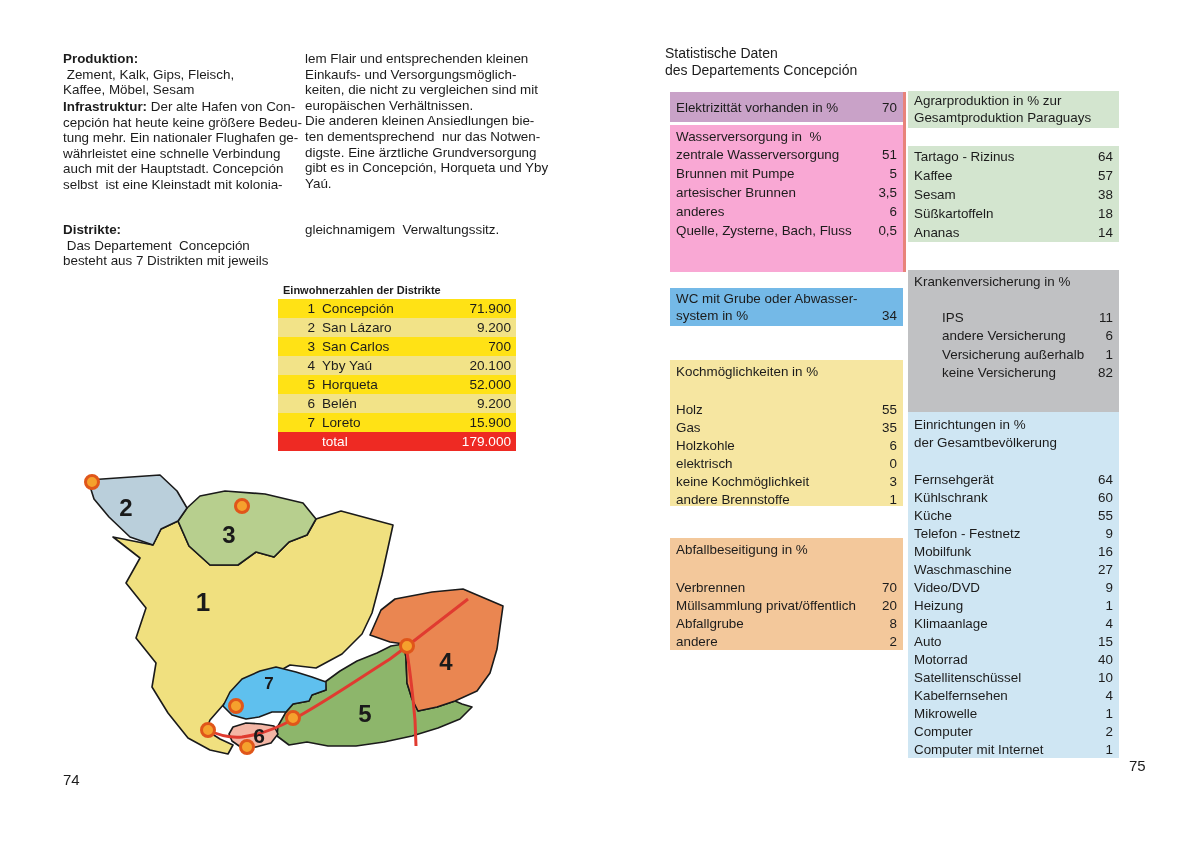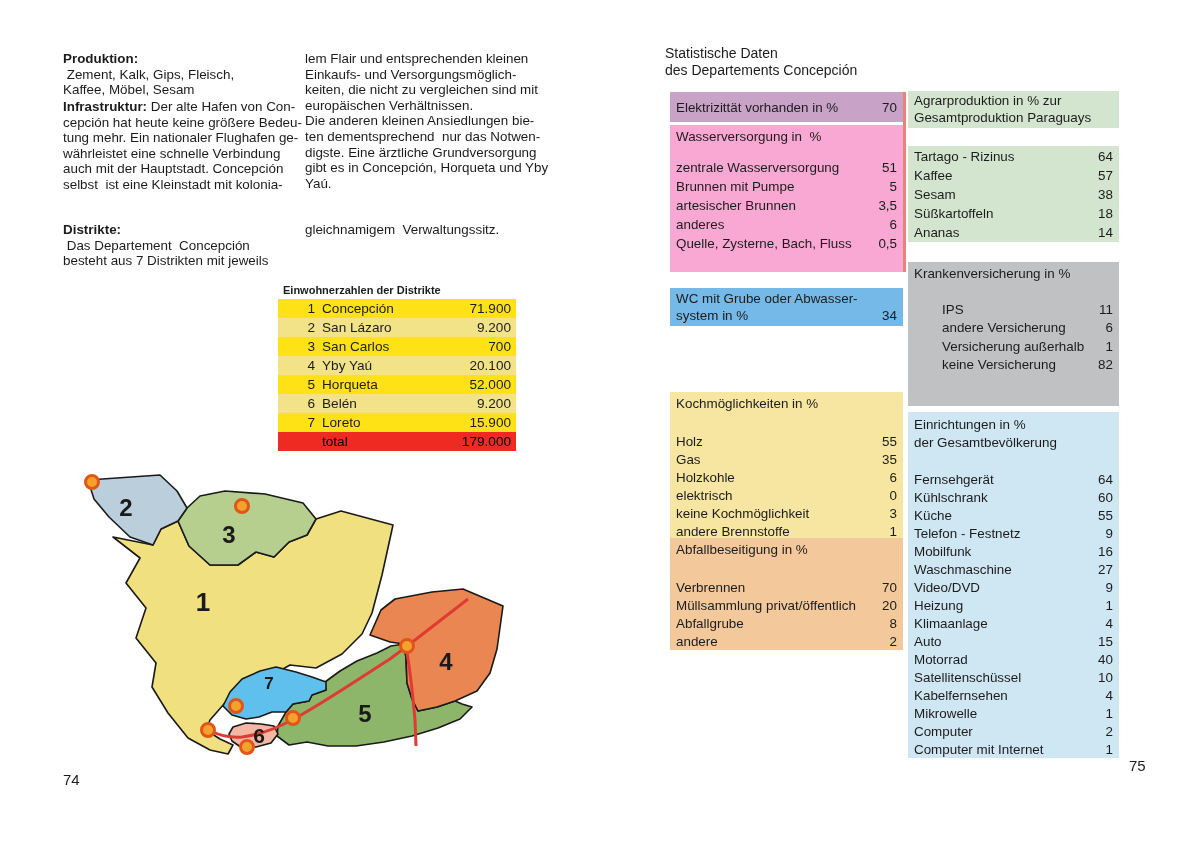--- a/index.html
+++ b/index.html
@@ -107,21 +107,21 @@
         <span class="name">Belén</span>
         <span class="val">9.200</span>
       </div>
 
       <div class="etr" style="background: rgb(255, 226, 21);">
         <span class="num">7</span>
         <span class="name">Loreto</span>
         <span class="val">15.900</span>
       </div>
     </div>
-  <div class="etr" id="total-row" style="color: #000000; background: rgb(238, 42, 35);">
+  <div class="etr" id="total-row" style="color: #ffffff; background: rgb(238, 42, 35);">
     <span class="num"></span>
     <span class="name">total</span>
     <span class="val">179.000</span>
   </div>
 </div>
 
 <svg class="abs" style="left:60px;top:458px;" width="520" height="340" viewBox="0 0 520 340">
   <polygon points="53,79 93,87 101,71 118,63 129,88 150,107 178,107 196,94 214,99 229,84 247,77 256,61 281,53 333,67 322,117 312,155 302,176 282,196 256,210 230,207 205,221 181,233 164,246 150,262 146,272 160,281 173,287 168,296 150,292 128,280 108,255 92,229 96,205 76,180 86,150 66,125 80,100" fill="#f0e07f"></polygon>
   <polygon points="118,63 127,50 140,38 165,33 205,36 243,45 256,61 247,77 229,84 214,99 196,94 178,107 150,107 129,88" fill="#b7cf8e"></polygon>
   <polygon points="28,22 100,17 117,33 127,50 118,63 101,71 93,87 70,79 49,59 34,41" fill="#bacfdb"></polygon>
@@ -155,21 +155,21 @@
 </div>
 
 <div class="sbox" id="box-elek" style="left: 670px; top: 92px; width: 233px; height: 20px; padding: 15px 6px; display: flex; align-items: center; justify-content: space-between; background: rgb(201, 162, 200);">
   <span>Elektrizittät vorhanden in %</span>
   <span class="sv">70</span>
 </div>
 <div class="abs" style="left:903px;top:92px;width:3px;height:180px;background:#e8837a;"></div>
 
 <div class="sbox rows19" id="box-water" style="left: 670px; top: 125px; width: 233px; height: 147px; background: #f9a8d4;">
   <div class="stitle">Wasserversorgung in  %</div>
-  <div style="margin-top:13px;">
+  <div style="">
 
       <div class="srow">
         <span>zentrale Wasserversorgung</span>
         <span class="sv">51</span>
       </div>
 
 
       <div class="srow">
         <span>Brunnen mit Pumpe</span>
         <span class="sv">5</span>
@@ -193,21 +193,21 @@
 </div>
 
 <div class="sbox" id="box-wc" style="left: 670px; top: 288px; width: 233px; height: 38px; padding: 2px 6px; background: rgb(116, 185, 231);">
   <div style="line-height:17px;">WC mit Grube oder Abwasser-</div>
   <div style="line-height:17px;display:flex;justify-content:space-between;">
     <span>system in %</span>
     <span class="sv">34</span>
   </div>
 </div>
 
-<div class="sbox rows18" id="box-cook" style="left: 670px; top: 360px; width: 233px; height: 146px; background: rgb(246, 230, 161); margin-top: 32px;">
+<div class="sbox rows18" id="box-cook" style="left: 670px; top: 360px; width: 233px; height: 146px; background: rgb(246, 230, 161);">
   <div class="stitle">Kochmöglichkeiten in %</div>
   <div style="margin-top:20px;">
 
       <div class="srow">
         <span>Holz</span>
         <span class="sv">55</span>
       </div>
 
       <div class="srow">
         <span>Gas</span>
@@ -290,21 +290,21 @@
         <span class="sv">18</span>
       </div>
 
       <div class="srow">
         <span>Ananas</span>
         <span class="sv">14</span>
       </div>
     </div>
 </div>
 
-<div class="sbox rows185" id="box-ins" style="left: 908px; top: 262px; width: 211px; height: 144px; background: rgb(192, 193, 195);">
+<div class="sbox rows185" id="box-ins" style="left: 908px; top: 270px; width: 211px; height: 144px; background: rgb(192, 193, 195);">
   <div class="stitle">Krankenversicherung in %</div>
   <div style="margin-top:18px;">
 
       <div class="srow">
         <span>IPS</span>
         <span class="sv">11</span>
       </div>
 
       <div class="srow">
         <span>andere Versicherung</span>

